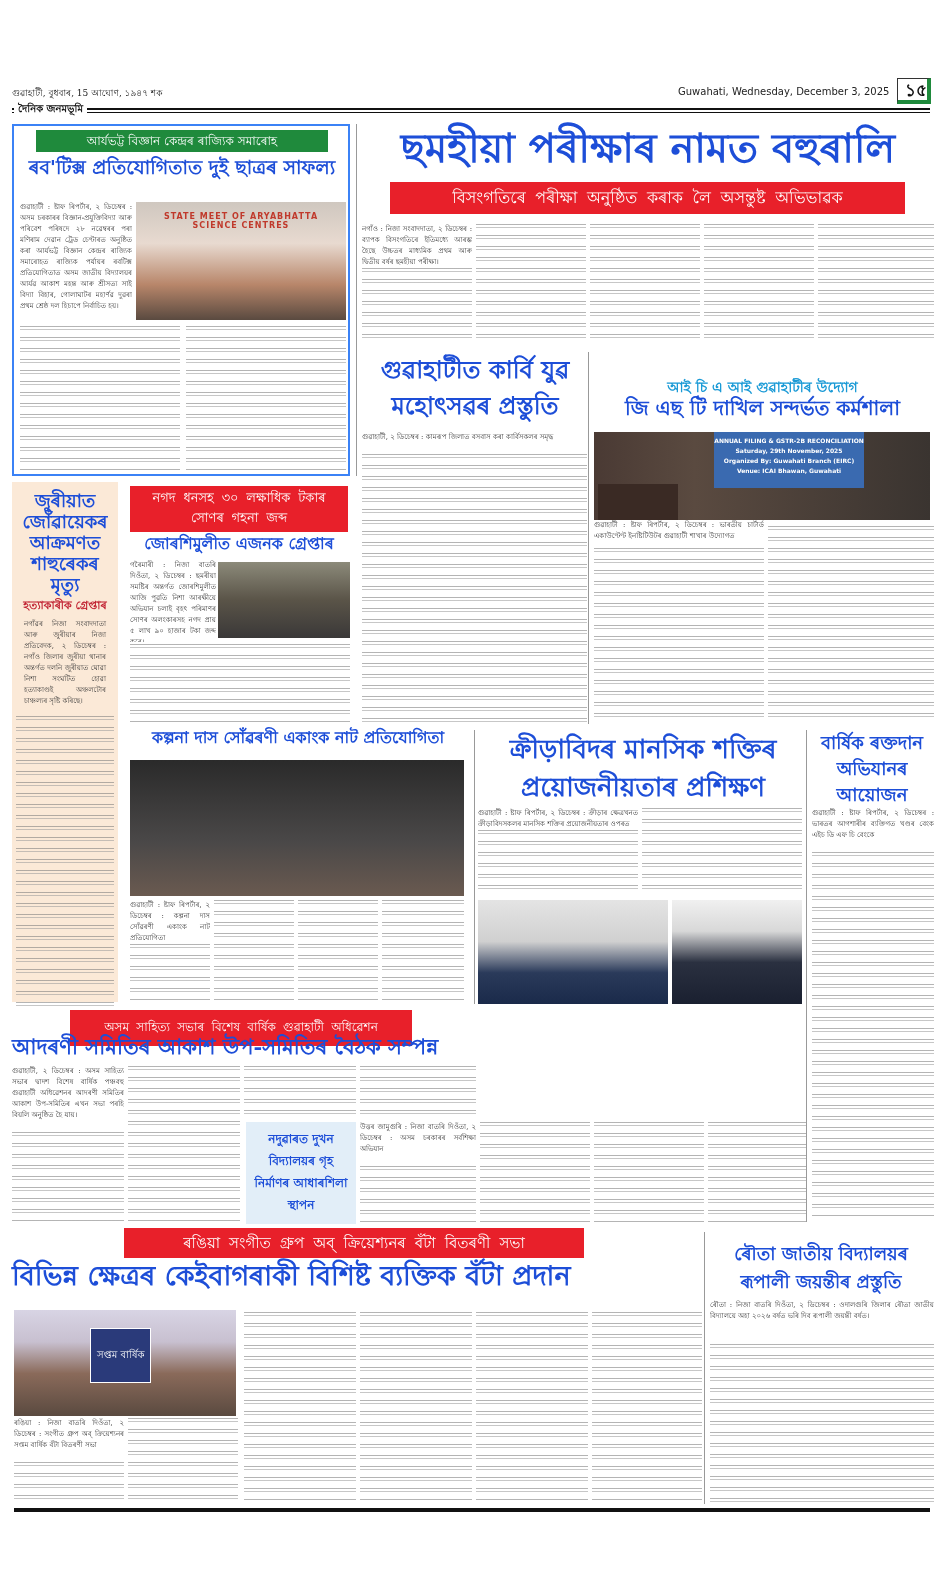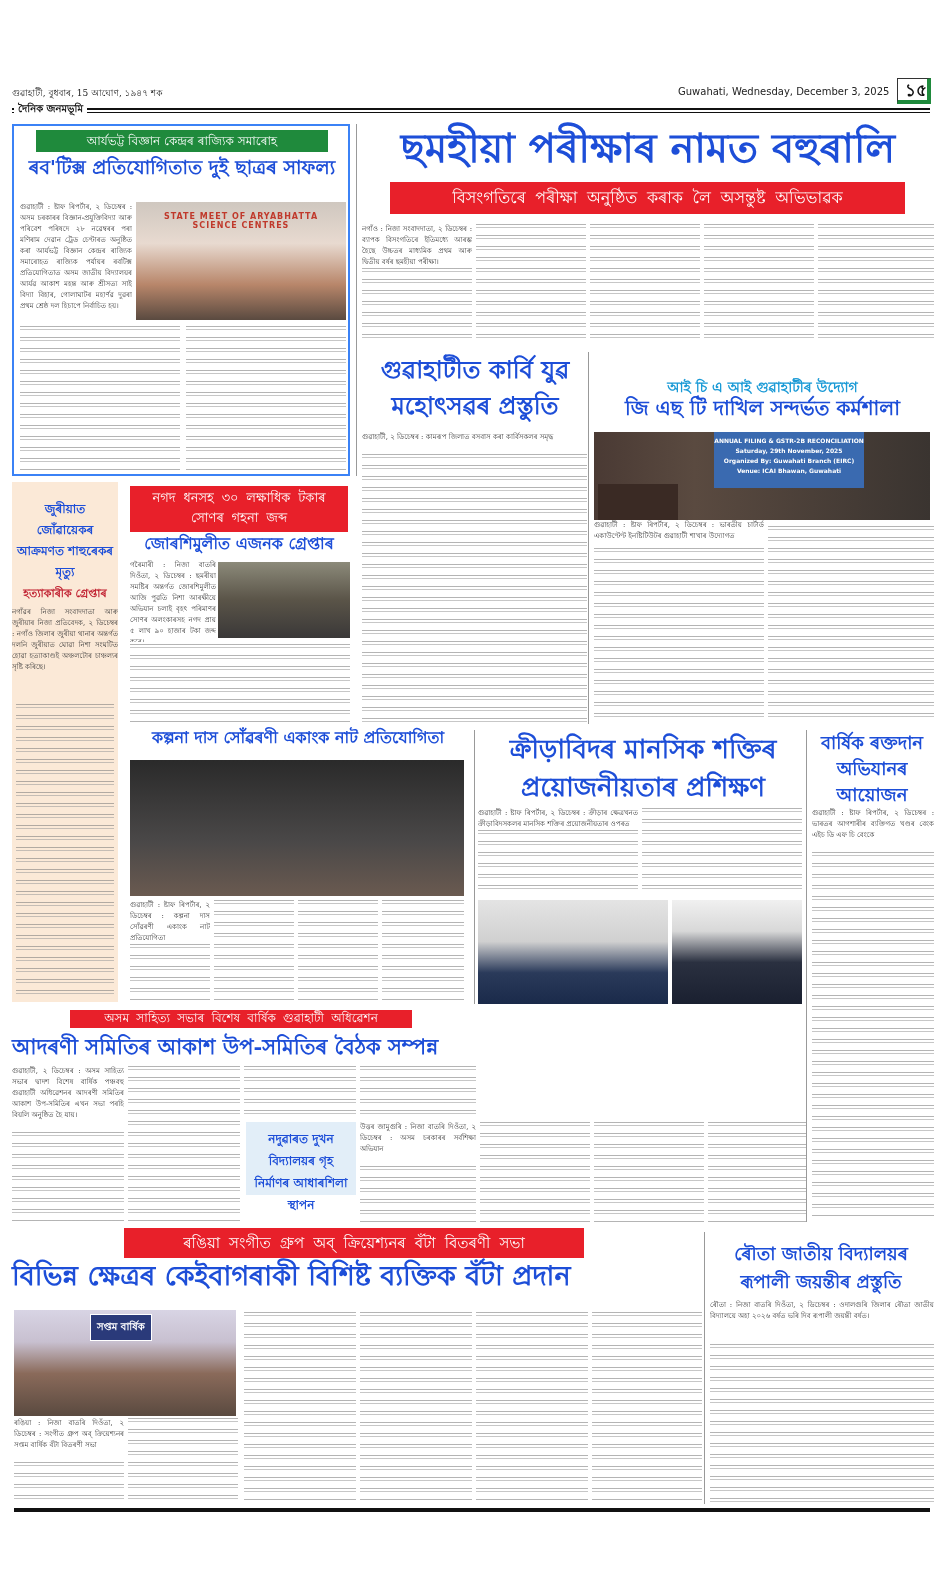--- a/index.html
+++ b/index.html
@@ -59,23 +59,23 @@
     <div>Organized By: Guwahati Branch (EIRC)</div>
     <div>Venue: ICAI Bhawan, Guwahati</div>
   </div>
   <div style="position:absolute;left:4px;top:52px;width:80px;height:36px;background:#3a2a24"></div>
 </div>
 <div class="abs body-text" style="left:594px;top:520px;width:170px;height:22px">গুৱাহাটী : ষ্টাফ ৰিপৰ্টাৰ, ২ ডিচেম্বৰ : ভাৰতীয় চাৰ্টাৰ্ড একাউণ্টেণ্ট ইনষ্টিটিউটৰ গুৱাহাটী শাখাৰ উদ্যোগত</div>
 <div class="abs lines" style="left:594px;top:548px;width:170px;height:176px"></div>
 <div class="abs lines" style="left:768px;top:526px;width:166px;height:198px"></div>
 
 <div class="abs" style="left:12px;top:482px;width:106px;height:520px;background:#fbe9d7">
-  <div class="hl" style="padding:17px 4px 0;font-size:12px;line-height:21px">জুৰীয়াত জোঁৱায়েকৰ আক্ৰমণত শাহুৰেকৰ মৃত্যু</div>
+  <div class="hl" style="padding:8px 4px 0;font-size:18px;line-height:21px">জুৰীয়াত জোঁৱায়েকৰ আক্ৰমণত শাহুৰেকৰ মৃত্যু</div>
   <div style="text-align:center;color:#c02030;font-size:11px;font-weight:bold;margin-top:2px">হত্যাকাৰীক গ্ৰেপ্তাৰ</div>
-  <div class="body-text" style="padding:3px 0;height:100px">নগাঁৱৰ নিজা সংবাদদাতা আৰু জুৰীয়াৰ নিজা প্ৰতিবেদক, ২ ডিচেম্বৰ : নগাঁও জিলাৰ জুৰীয়া থানাৰ অন্তৰ্গত দলনি জুৰীয়াত ঘোৱা নিশা সংঘটিত হোৱা হত্যাকাণ্ডই অঞ্চলটোৰ চাঞ্চল্যৰ সৃষ্টি কৰিছে।</div>
+  <div class="body-text" style="padding:3px 12px;height:100px">নগাঁৱৰ নিজা সংবাদদাতা আৰু জুৰীয়াৰ নিজা প্ৰতিবেদক, ২ ডিচেম্বৰ : নগাঁও জিলাৰ জুৰীয়া থানাৰ অন্তৰ্গত দলনি জুৰীয়াত ঘোৱা নিশা সংঘটিত হোৱা হত্যাকাণ্ডই অঞ্চলটোৰ চাঞ্চল্যৰ সৃষ্টি কৰিছে।</div>
   <div class="lines" style="margin:0 4px;height:290px"></div>
 </div>
 
 <div class="abs redbar" style="left:130px;top:486px;width:218px;height:46px;font-size:13px;line-height:20px;padding:0 17px">নগদ ধনসহ ৩০ লক্ষাধিক টকাৰ সোণৰ গহনা জব্দ</div>
 <div class="abs hl" style="left:128px;top:536px;width:222px;font-size:16px">জোৰশিমুলীত এজনক গ্ৰেপ্তাৰ</div>
 <div class="abs body-text" style="left:130px;top:560px;width:86px;height:82px">গৰৈমাৰী : নিজা বাতৰি দিওঁতা, ২ ডিচেম্বৰ : ছমৰীয়া সমষ্টিৰ অন্তৰ্গত জোৰশিমুলীত আজি পুৱতি নিশা আৰক্ষীয়ে অভিযান চলাই বৃহৎ পৰিমাণৰ সোণৰ অলংকাৰসহ নগদ প্ৰায় ৫ লাখ ৯০ হাজাৰ টকা জব্দ কৰে।</div>
 <div class="abs photo" style="left:218px;top:562px;width:132px;height:76px;background:linear-gradient(180deg,#8c8a7a,#5a5448 50%,#3a3838)"></div>
 <div class="abs lines" style="left:130px;top:644px;width:220px;height:80px"></div>
 
 <div class="abs hl" style="left:128px;top:730px;width:340px;font-size:16px">কল্পনা দাস সোঁৱৰণী একাংক নাট প্ৰতিযোগিতা</div>
@@ -90,41 +90,41 @@
 <div class="abs body-text" style="left:478px;top:808px;width:160px;height:22px">গুৱাহাটী : ষ্টাফ ৰিপৰ্টাৰ, ২ ডিচেম্বৰ : ক্ৰীড়াৰ ক্ষেত্ৰখনত ক্ৰীড়াবিদসকলৰ মানসিক শক্তিৰ প্ৰয়োজনীয়তাৰ ওপৰত</div>
 <div class="abs lines" style="left:478px;top:830px;width:160px;height:66px"></div>
 <div class="abs lines" style="left:642px;top:808px;width:160px;height:88px"></div>
 <div class="abs photo" style="left:478px;top:900px;width:190px;height:104px;background:linear-gradient(180deg,#e4e4e4 0,#d0d0d0 40%,#2a3a5a 70%,#1a2a4a)"></div>
 <div class="abs photo" style="left:672px;top:900px;width:130px;height:104px;background:linear-gradient(180deg,#f0f0f0 0,#d8d8d8 30%,#2a3040 60%,#1a2030)"></div>
 
 <div class="abs hl" style="left:810px;top:730px;width:124px;font-size:18px;line-height:26px">বাৰ্ষিক ৰক্তদান অভিযানৰ আয়োজন</div>
 <div class="abs body-text" style="left:812px;top:808px;width:122px;height:44px">গুৱাহাটী : ষ্টাফ ৰিপৰ্টাৰ, ২ ডিচেম্বৰ : ভাৰতৰ আগশাৰীৰ ব্যক্তিগত খণ্ডৰ বেংক এইচ ডি এফ চি বেংকে</div>
 <div class="abs lines" style="left:812px;top:852px;width:122px;height:364px"></div>
 
-<div class="abs redbar" style="left:70px;top:1010px;width:342px;height:18px;font-size:12px">অসম সাহিত্য সভাৰ বিশেষ বাৰ্ষিক গুৱাহাটী অধিৱেশন</div>
+<div class="abs redbar" style="left:70px;top:1010px;width:342px;height:36px;font-size:12px">অসম সাহিত্য সভাৰ বিশেষ বাৰ্ষিক গুৱাহাটী অধিৱেশন</div>
 <div class="abs hl" style="left:12px;top:1036px;width:464px;font-size:21px;text-align:left">আদৰণী সমিতিৰ আকাশ উপ-সমিতিৰ বৈঠক সম্পন্ন</div>
 <div class="abs body-text" style="left:12px;top:1066px;width:112px;height:66px">গুৱাহাটী, ২ ডিচেম্বৰ : অসম সাহিত্য সভাৰ দ্বাদশ বিশেষ বাৰ্ষিক পঞ্চবহু গুৱাহাটী অধিৱেশনৰ আদৰণী সমিতিৰ আকাশ উপ-সমিতিৰ এখন সভা পৰহি বিয়লি অনুষ্ঠিত হৈ যায়।</div>
 <div class="abs lines" style="left:12px;top:1132px;width:112px;height:90px"></div>
 <div class="abs lines" style="left:128px;top:1066px;width:112px;height:156px"></div>
 <div class="abs lines" style="left:244px;top:1066px;width:112px;height:52px"></div>
 <div class="abs lines" style="left:360px;top:1066px;width:116px;height:52px"></div>
 
-<div class="abs" style="left:246px;top:1122px;width:110px;height:73px;background:#e2eef8">
+<div class="abs" style="left:246px;top:1122px;width:110px;height:102px;background:#e2eef8">
   <div class="hl" style="padding:6px 4px;font-size:12px;line-height:22px">নদুৱাৰত দুখন বিদ্যালয়ৰ গৃহ নিৰ্মাণৰ আধাৰশিলা স্থাপন</div>
 </div>
 <div class="abs body-text" style="left:360px;top:1122px;width:116px;height:44px">উত্তৰ জামুগুৰি : নিজা বাতৰি দিওঁতা, ২ ডিচেম্বৰ : অসম চৰকাৰৰ সৰ্বশিক্ষা অভিযান</div>
 <div class="abs lines" style="left:360px;top:1166px;width:116px;height:56px"></div>
 <div class="abs lines" style="left:480px;top:1122px;width:110px;height:100px"></div>
 <div class="abs lines" style="left:594px;top:1122px;width:110px;height:100px"></div>
 <div class="abs lines" style="left:708px;top:1122px;width:98px;height:100px"></div>
 
 <div class="abs redbar" style="left:124px;top:1228px;width:460px;height:30px;font-size:15px">ৰঙিয়া সংগীত গ্ৰুপ অব্ ক্ৰিয়েশ্যনৰ বঁটা বিতৰণী সভা</div>
 <div class="abs hl" style="left:12px;top:1262px;width:690px;font-size:27px;text-align:left">বিভিন্ন ক্ষেত্ৰৰ কেইবাগৰাকী বিশিষ্ট ব্যক্তিক বঁটা প্ৰদান</div>
 <div class="abs photo" style="left:14px;top:1310px;width:222px;height:106px;background:linear-gradient(180deg,#d8d4e4 0,#c8c0d0 30%,#8a6a5a 60%,#5a4a40)">
-  <div style="position:absolute;left:76px;top:4px;padding:4px 6px;background:#2a3a7a;color:#fff;font-size:10px;font-weight:bold;border:1px solid #fff">সপ্তম বাৰ্ষিক</div>
+  <div style="position:absolute;left:76px;top:18px;padding:18px 6px;background:#2a3a7a;color:#fff;font-size:10px;font-weight:normal;border:1px solid #fff">সপ্তম বাৰ্ষিক</div>
 </div>
 <div class="abs body-text" style="left:14px;top:1418px;width:110px;height:44px">ৰঙিয়া : নিজা বাতৰি দিওঁতা, ২ ডিচেম্বৰ : সংগীত গ্ৰুপ অব্ ক্ৰিয়েশ্যনৰ সপ্তম বাৰ্ষিক বঁটা বিতৰণী সভা</div>
 <div class="abs lines" style="left:14px;top:1462px;width:110px;height:40px"></div>
 <div class="abs lines" style="left:128px;top:1418px;width:110px;height:84px"></div>
 <div class="abs lines" style="left:244px;top:1312px;width:112px;height:190px"></div>
 <div class="abs lines" style="left:360px;top:1312px;width:112px;height:190px"></div>
 <div class="abs lines" style="left:476px;top:1312px;width:112px;height:190px"></div>
 <div class="abs lines" style="left:592px;top:1312px;width:110px;height:190px"></div>
 
 <div class="abs hl" style="left:708px;top:1240px;width:226px;font-size:18px;line-height:28px">ৰৌতা জাতীয় বিদ্যালয়ৰ ৰূপালী জয়ন্তীৰ প্ৰস্তুতি</div>

